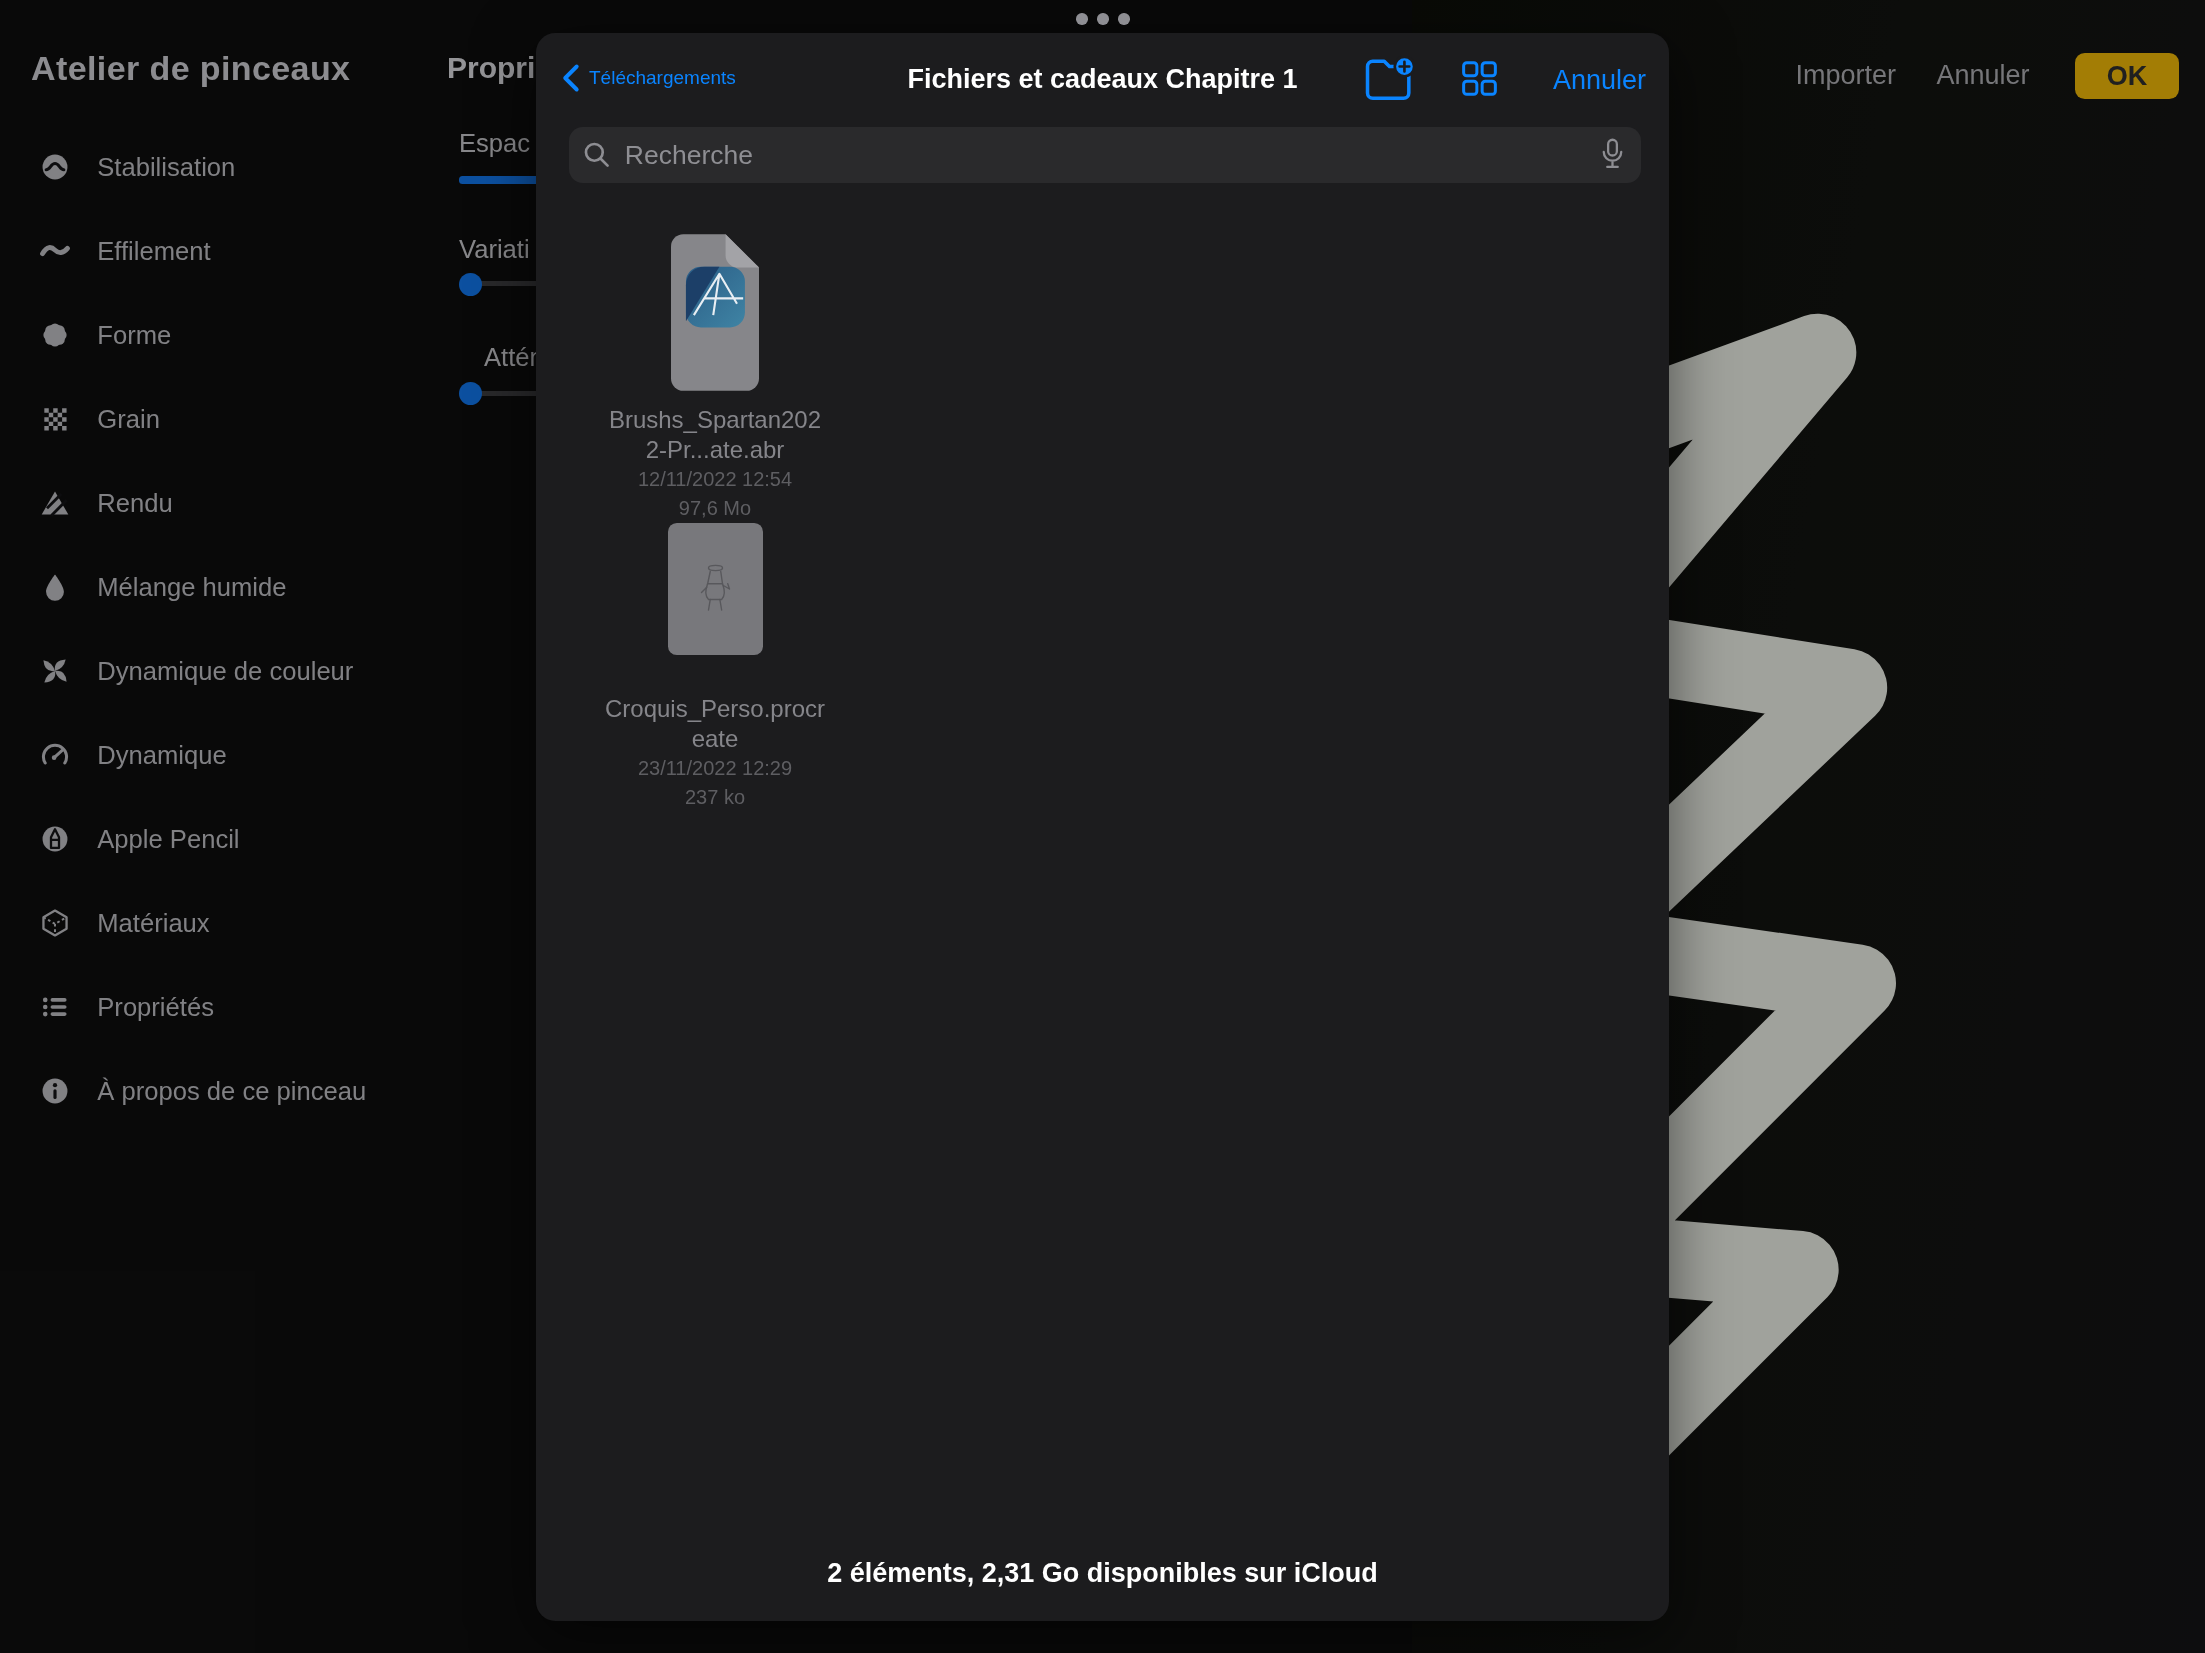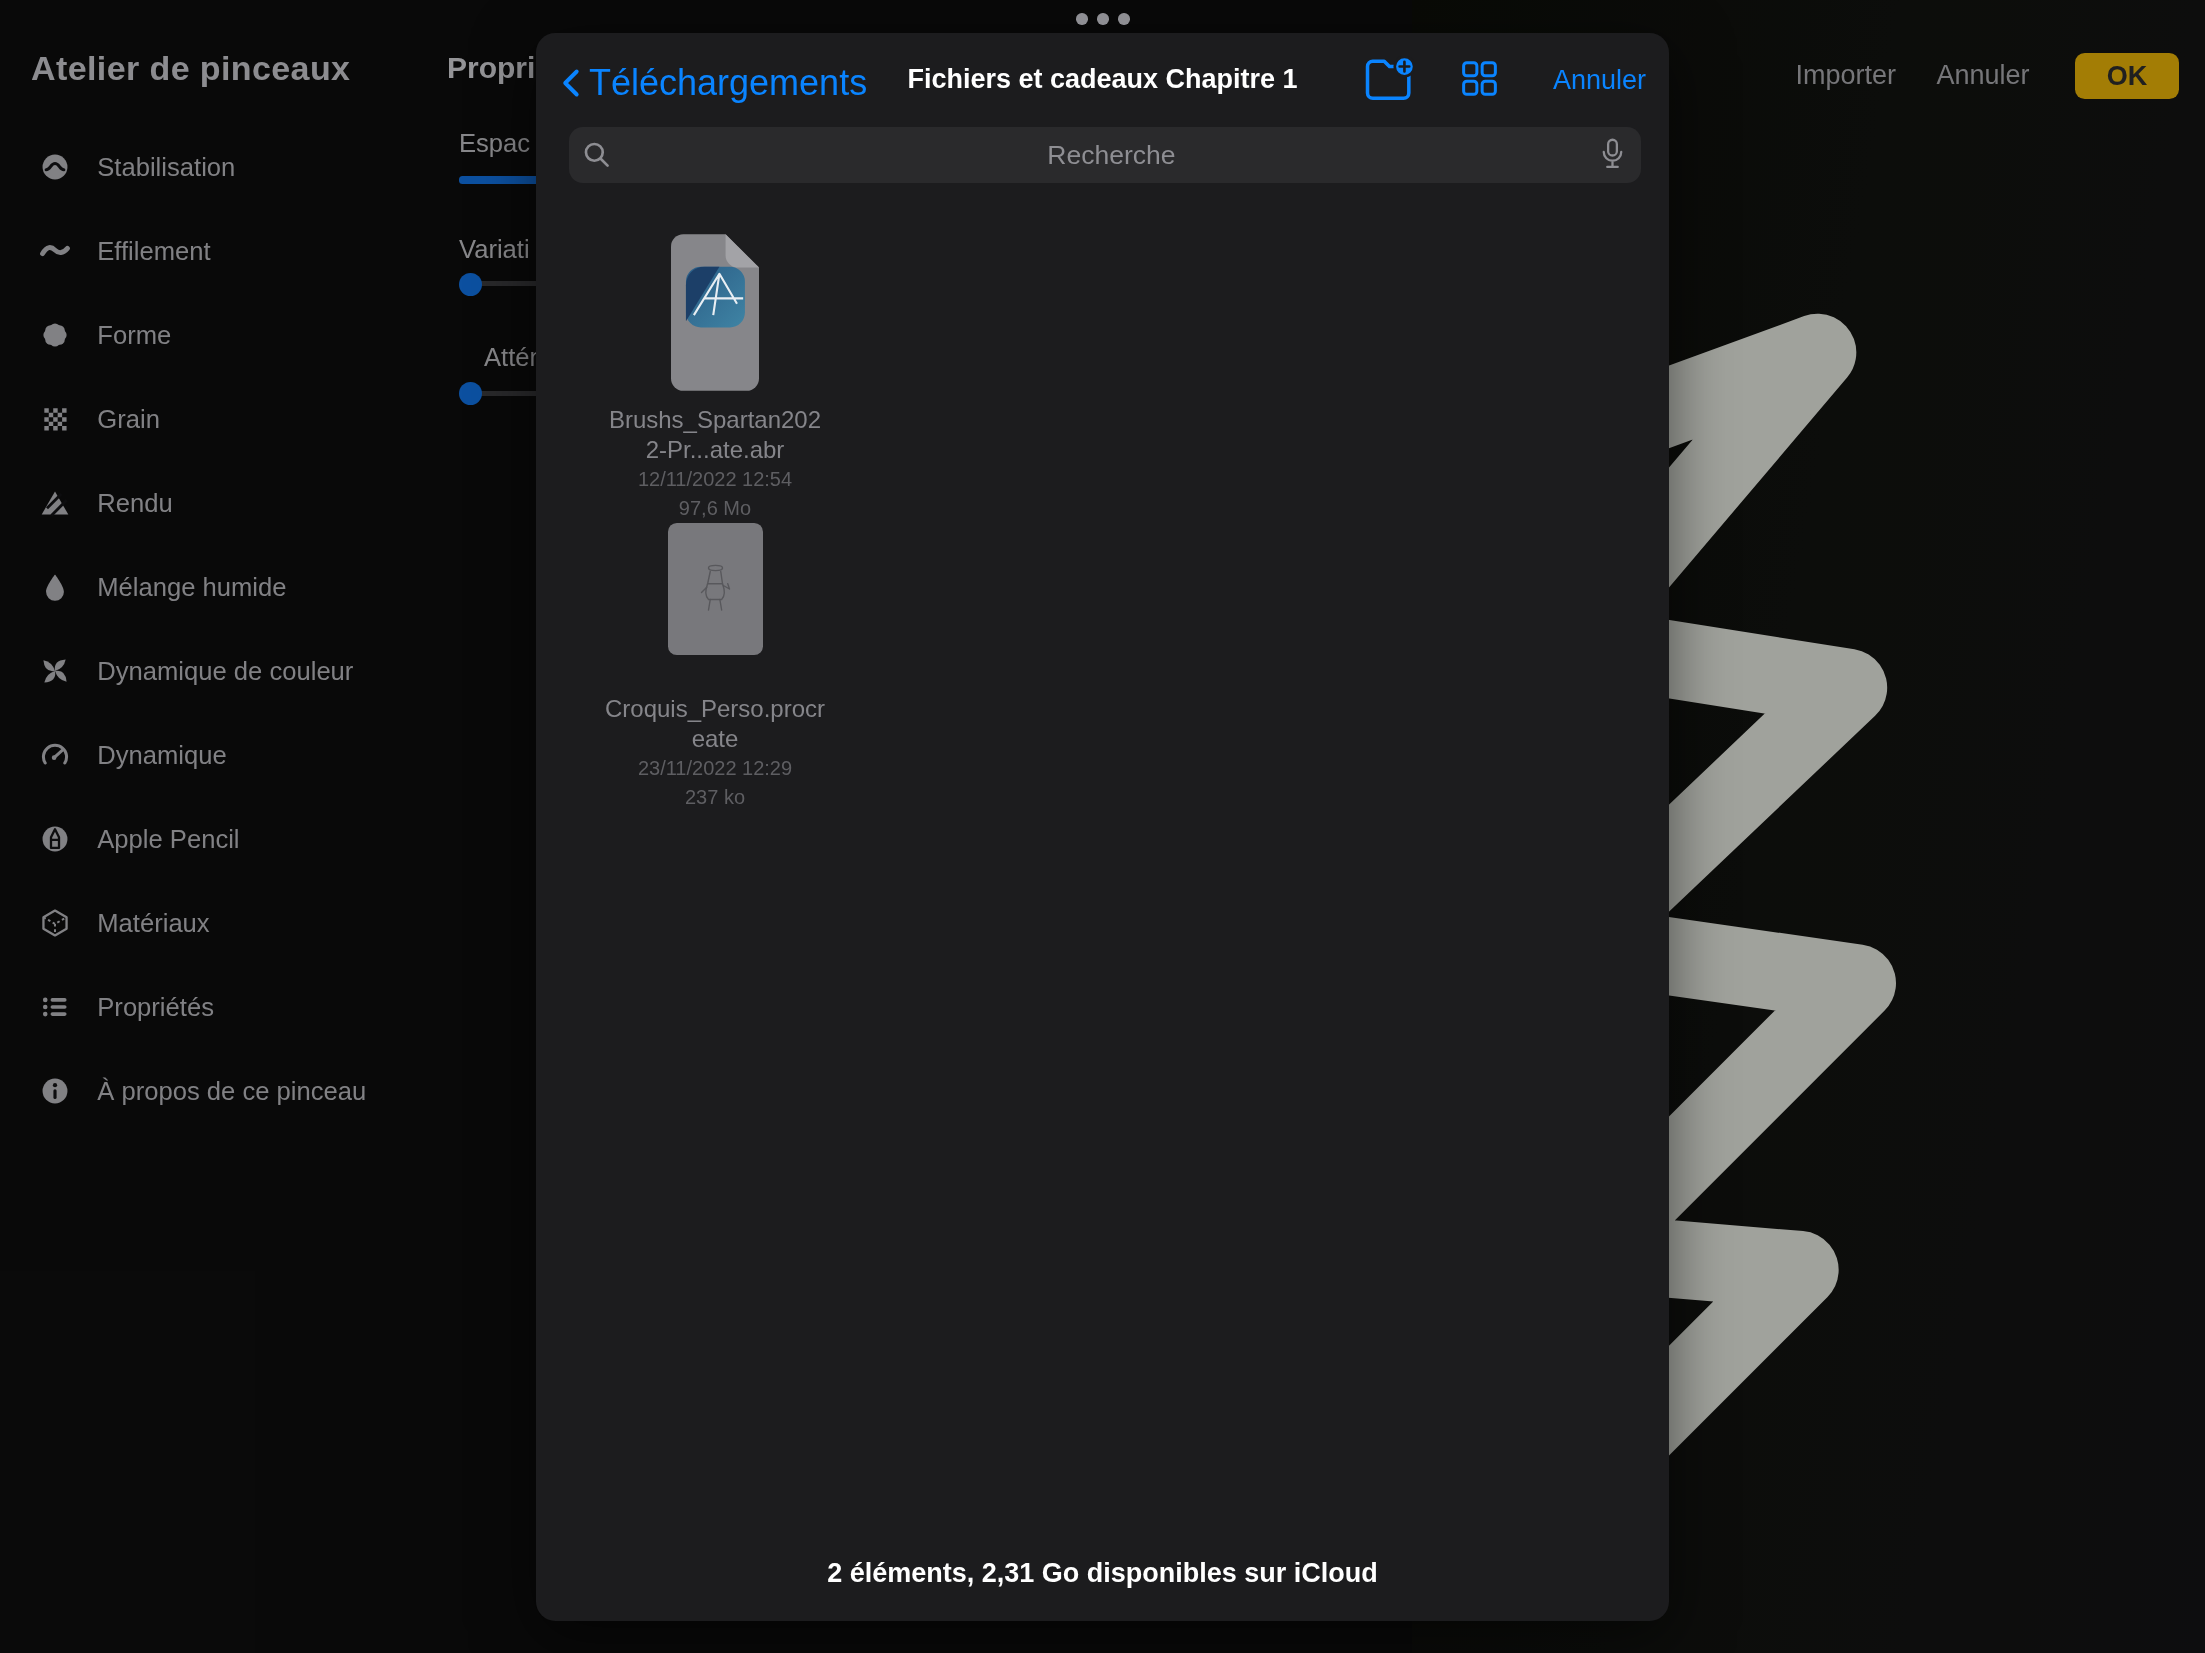--- a/index.html
+++ b/index.html
@@ -31,31 +31,31 @@
   .side-item.selected .lbl{color:#ccd2da;}
   .ic svg{width:32px;height:32px;display:block;}
   
   .stroke-svg{position:absolute;left:1641px;top:229px;}
   
   .dim{position:absolute;inset:0;background:rgba(0,0,0,0.30);}
   
   .modal{position:absolute;left:536px;top:33px;width:1133px;height:1588px;background:#1c1c1e;border-radius:19.4px;
     box-shadow:0 16px 62px rgba(0,0,0,.55);}
   .m-header{position:absolute;left:0;top:0;right:0;height:92px;}
-  .m-back{position:absolute;left:23px;top:29px;display:flex;align-items:center;color:#0a84ff;font-size:36px;}
+  .m-back{position:absolute;left:23px;top:29px;display:flex;align-items:center;color:#0a84ff;font-size:19px;}
   .m-back svg{width:23px;height:32px;margin-right:7px;}
   .m-title{position:absolute;left:0;right:0;top:31px;text-align:center;font-size:27px;font-weight:bold;color:#ffffff;}
   .m-newfolder{position:absolute;left:828px;top:23px;width:51px;height:46px;}
   .m-grid{position:absolute;left:925px;top:27px;width:37px;height:37px;}
   .m-cancel{position:absolute;left:1004px;top:32px;width:106px;text-align:right;color:#0a84ff;font-size:27px;}
   .m-search{position:absolute;left:33px;top:94px;width:1072px;height:56px;background:#2a2a2c;border-radius:14px;
     display:flex;align-items:center;}
   .m-search svg.mag{width:30px;height:30px;margin-left:13.2px;flex:none;}
   .m-search input{flex:1;background:transparent;border:none;outline:none;color:#e6e6e6;font-size:26.5px;margin-left:10.6px;
-    font-family:"Liberation Sans","DejaVu Sans",sans-serif;text-align:center;}
+    font-family:"Liberation Sans","DejaVu Sans",sans-serif;}
   .m-search input::placeholder{color:#8e8e93;opacity:1;}
   .m-search svg.mic{width:25px;height:35px;margin-right:16px;flex:none;}
   
   .files{position:absolute;left:53px;top:201px;display:flex;flex-direction:column;}
   .fcard{width:252px;display:flex;flex-direction:column;align-items:center;}
   .ficon{height:169px;display:flex;align-items:flex-start;justify-content:center;}
   .fname{width:222px;text-align:center;font-size:24px;line-height:30px;color:#85858a;word-break:break-all;margin-top:1.8px;}
   .fmeta{font-size:20px;line-height:29px;color:#5e5e62;text-align:center;}
   .croquis-box{width:95px;height:132px;background:#78787c;border-radius:8.8px;margin-top:0px;
     display:flex;align-items:center;justify-content:center;}

